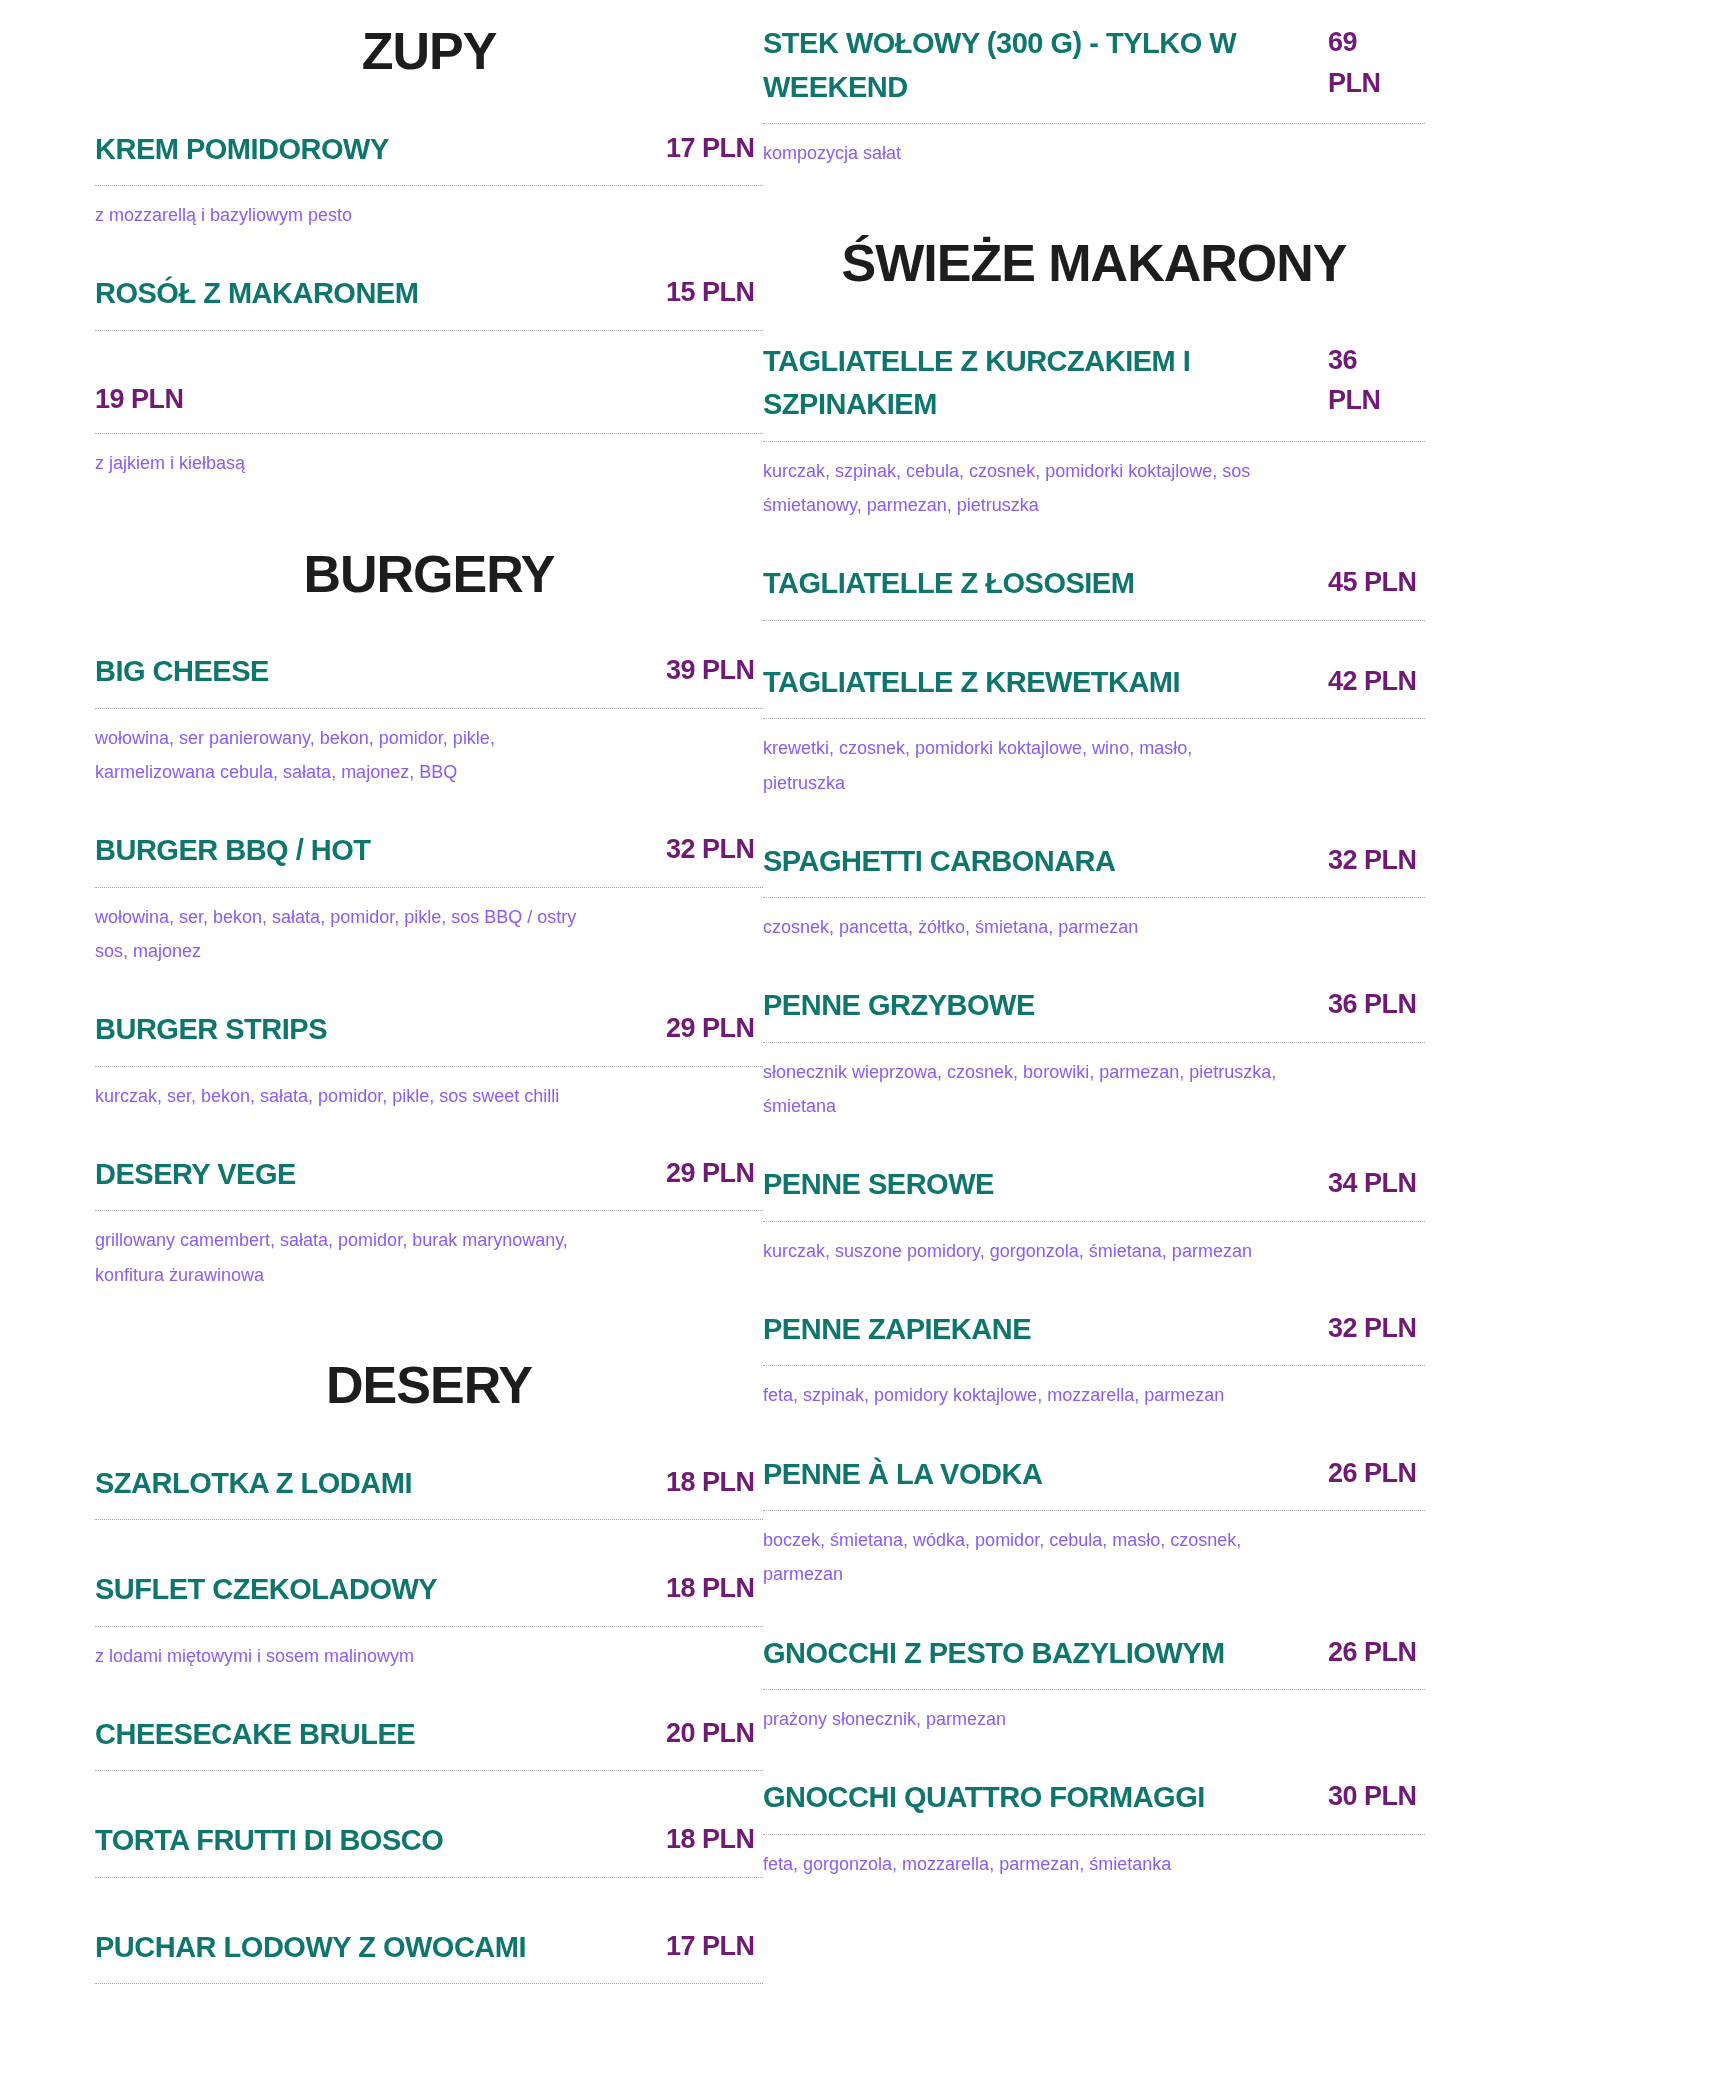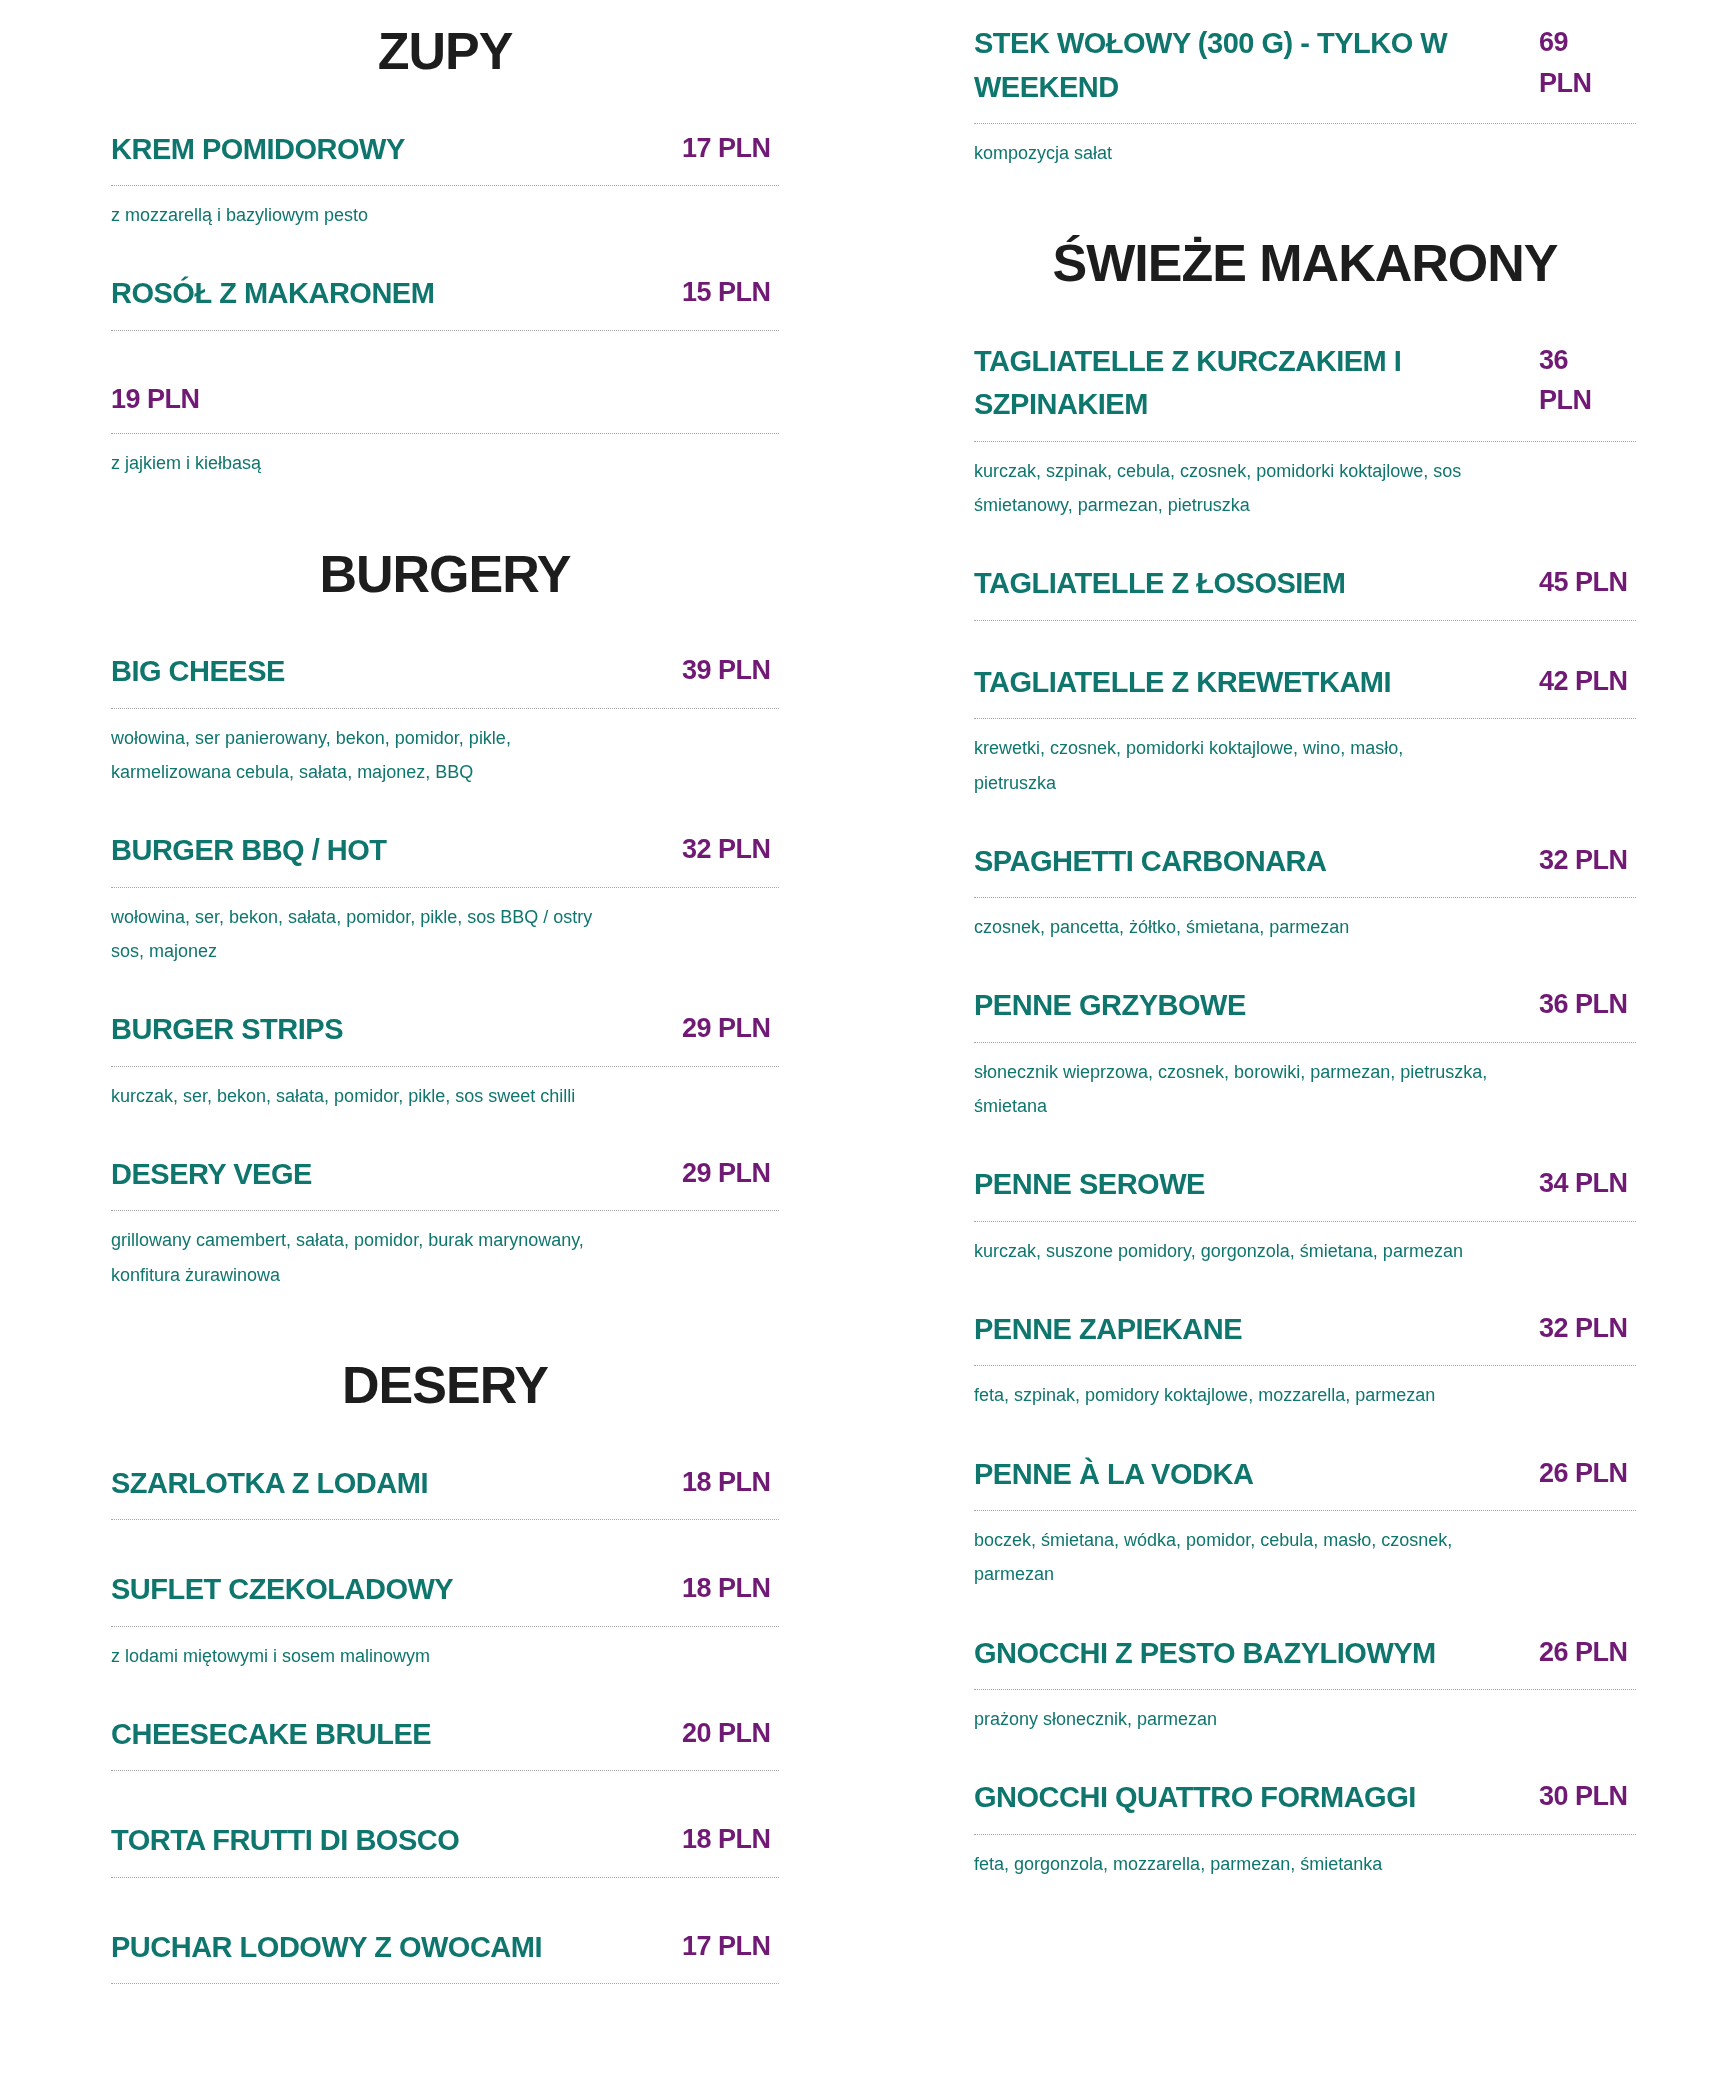--- a/index.html
+++ b/index.html
@@ -5,23 +5,21 @@
   * { margin: 0; padding: 0; box-sizing: border-box; }
   html, body {
     width: 1722px; height: 2083px;
     background: #ffffff;
     overflow: hidden;
     font-family: "Liberation Sans", sans-serif;
   }
   .menu {
     display: grid;
     grid-template-columns: 668px 662px;
-    column-gap: 195px;
     padding: 22px 0 0 95px;
-    margin-left: 16px;
   }
   .col { min-width: 0; }
 
   .section-title {
     font-size: 52px;
     font-weight: 700;
     letter-spacing: -1px;
     color: #1d1d1d;
     text-align: center;
     line-height: 1.15;
@@ -56,21 +54,21 @@
     line-height: 1.5;
     color: #701a75;
     text-align: left;
   }
   .item-price.price-wrap { word-spacing: 900px; }
 
   .item-desc {
     margin-top: 12px;
     font-size: 18px;
     line-height: 1.9;
-    color: #0f766e;
+    color: #8b5cf6;
     max-width: 515px;
   }
 </style>
 </head>
 <body>
 
 <div class="menu">
 
   <div class="col">
 

